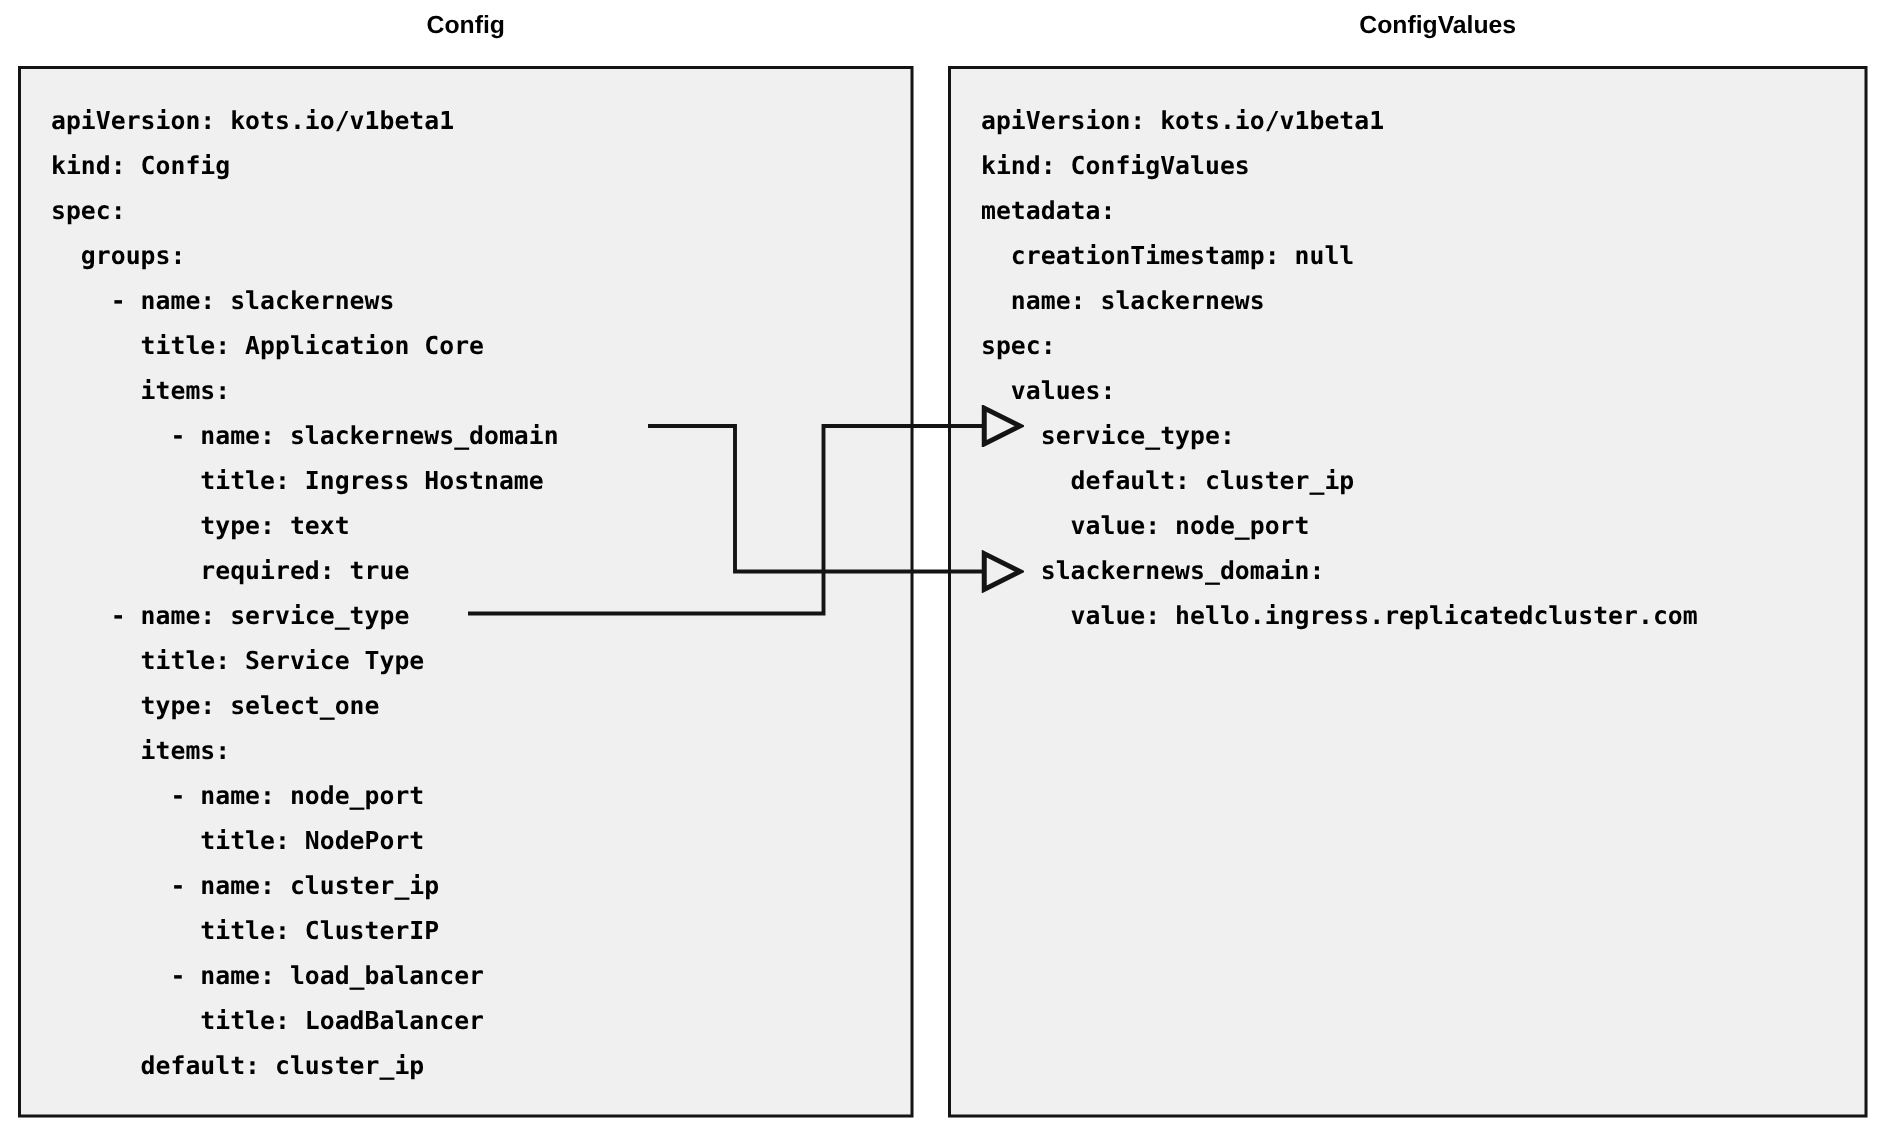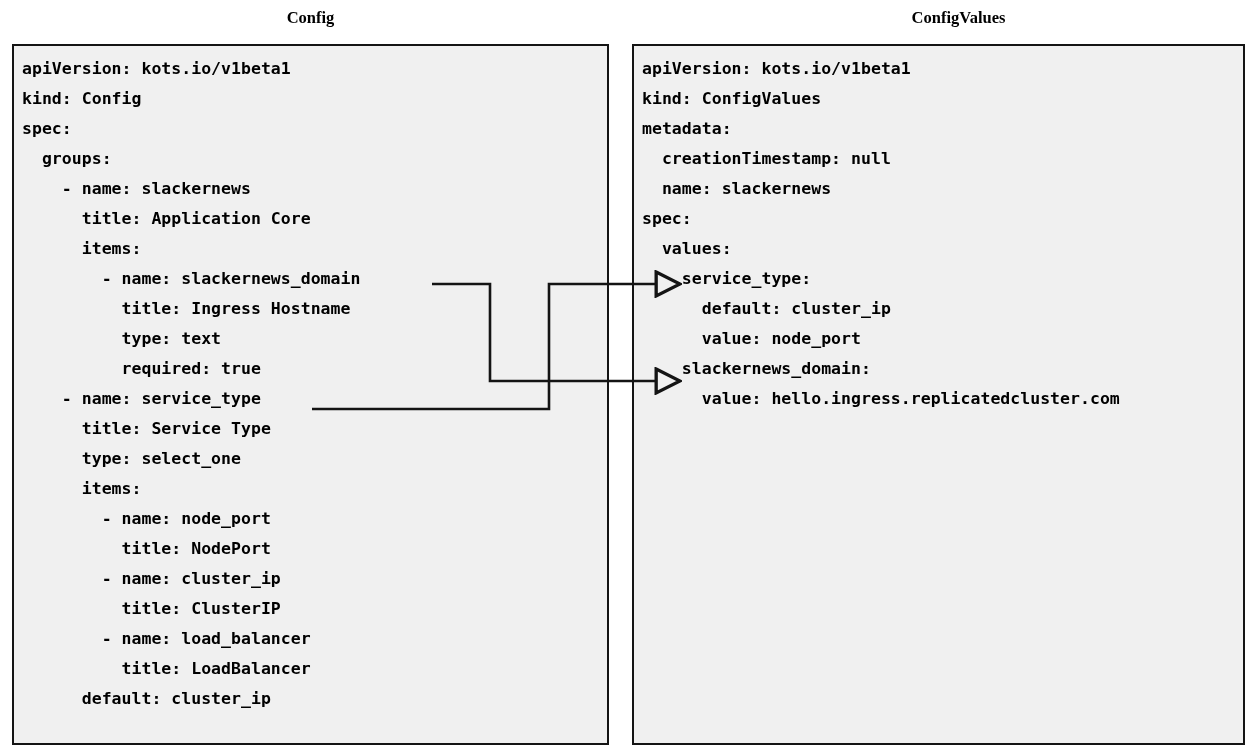--- a/index.html
+++ b/index.html
@@ -17,21 +17,21 @@
 
   #diagram {
     position: absolute;
     inset: 0;
     width: 1258px;
     height: 756px;
   }
 
   .panel-title {
     position: absolute;
-    font-family: Liberation Serif, serif;
+    font-family: Liberation Sans, sans-serif;
     font-weight: bold;
     font-size: 16.5px;
     color: #000000;
     white-space: pre;
     text-align: center;
     top: 8px;
     letter-spacing: 0px;
   }
 
   #title-config {
@@ -62,21 +62,21 @@
     top: 44px;
     width: 613px;
     height: 701px;
   }
 
   .code-block {
     position: absolute;
     left: 0;
     top: 0;
     padding: 10px 0 0 10px;
-    margin: 0;
+    margin: 12px;
     font-family: "DejaVu Sans Mono", "Liberation Mono", monospace;
     font-weight: bold;
     font-size: 16.5px;
     line-height: 30px;
     color: #000000;
     white-space: pre;
     letter-spacing: 0.02px;
   }
 
   #code-config   { left: 12px;  top: 44px; }

